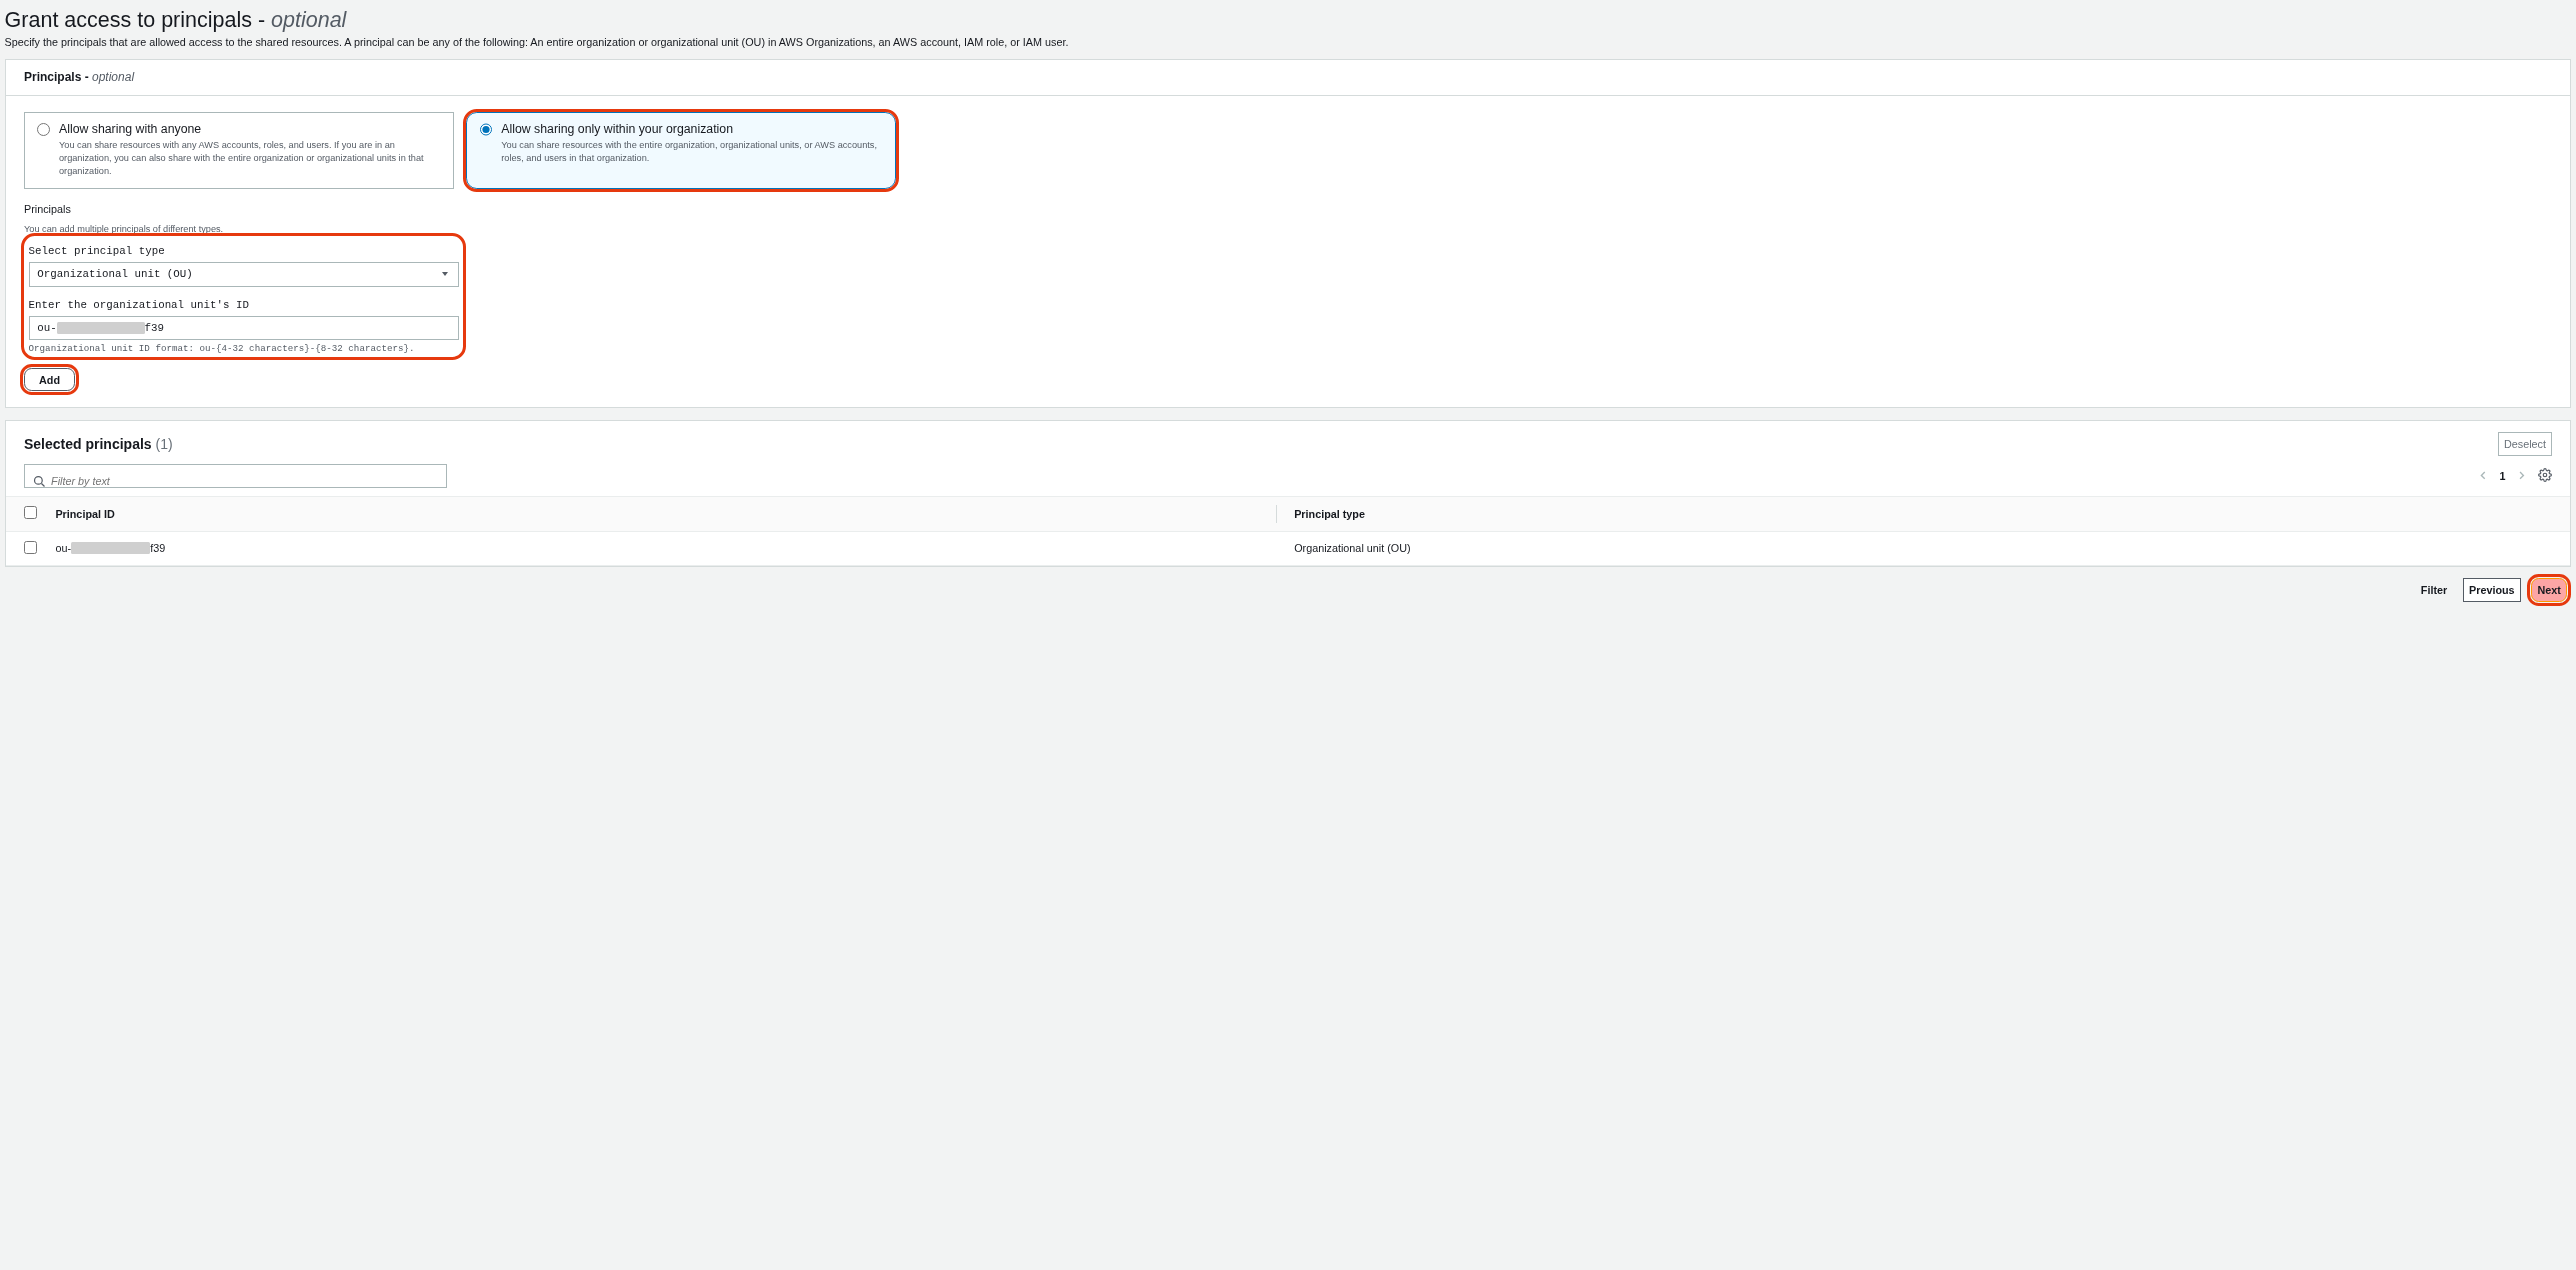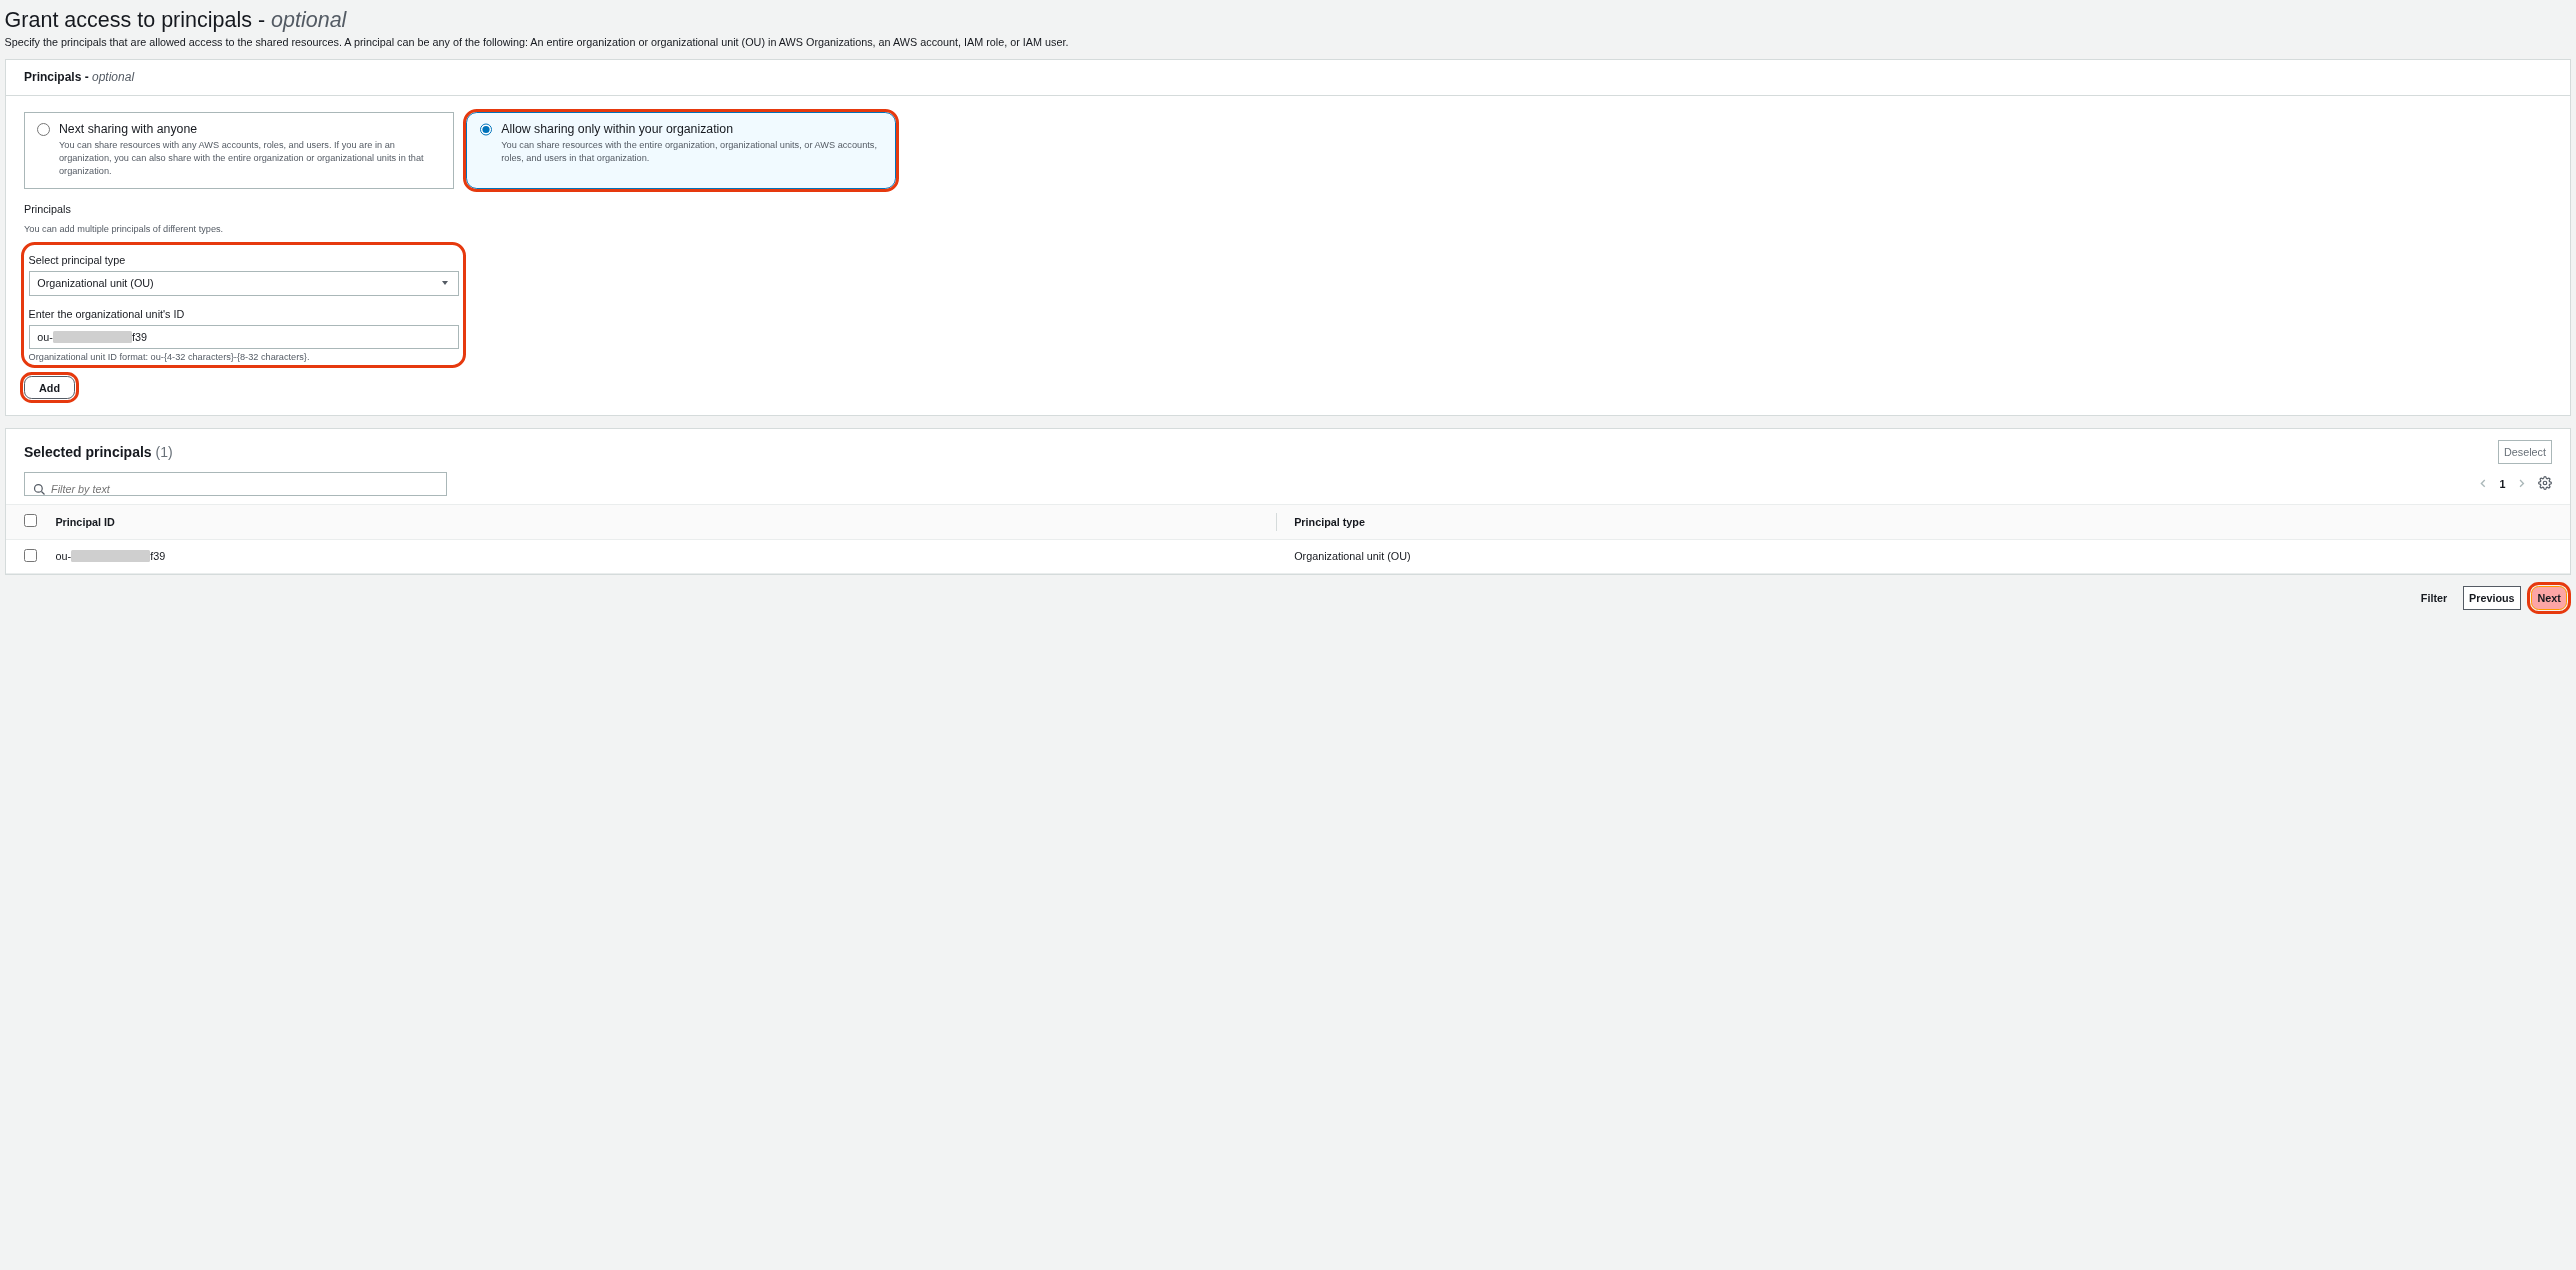--- a/index.html
+++ b/index.html
@@ -179,35 +179,35 @@
   <div class="panel-header">
     <h2>
       <span>Principals</span><span> - </span><span class="optional">optional</span>
     </h2>
   </div>
   <div class="panel-body">
 
     <div class="radio-row">
       <label class="radio-card">
         <input type="radio" name="sharing" class="radio-input" style="">
-        <div class="radio-title">Next sharing with anyone</div>
+        <div class="radio-title">Allow sharing with anyone</div>
         <div class="radio-desc">You can share resources with any AWS accounts, roles, and users. If you are in an organization, you can also share with the entire organization or organizational units in that organization.</div>
       </label>
 
       <label class="radio-card selected hl">
         <input type="radio" name="sharing" class="radio-input" checked="" style="">
         <div class="radio-title">Allow sharing only within your organization</div>
         <div class="radio-desc">You can share resources with the entire organization, organizational units, or AWS accounts, roles, and users in that organization.</div>
       </label>
     </div>
 
     <div class="form-label">Principals</div>
     <div class="form-help">You can add multiple principals of different types.</div>
 
-    <div class="hl" style="display:inline-block; padding:9.2px 4.6px 3.1px; margin-top:11px;">
+    <div class="hl" style="display:inline-block; padding:9.2px 4.6px 3.1px; margin-top:2px;font-family:Liberation Mono, monospace;">
       <div class="field-block" style="margin-top:0;">
         <div class="field-title">Select principal type</div>
         <div class="select">
           <span>Organizational unit (OU)</span>
           <span class="caret-down"></span>
         </div>
       </div>
 
       <div class="field-block">
         <div class="field-title">Enter the organizational unit's ID</div>

